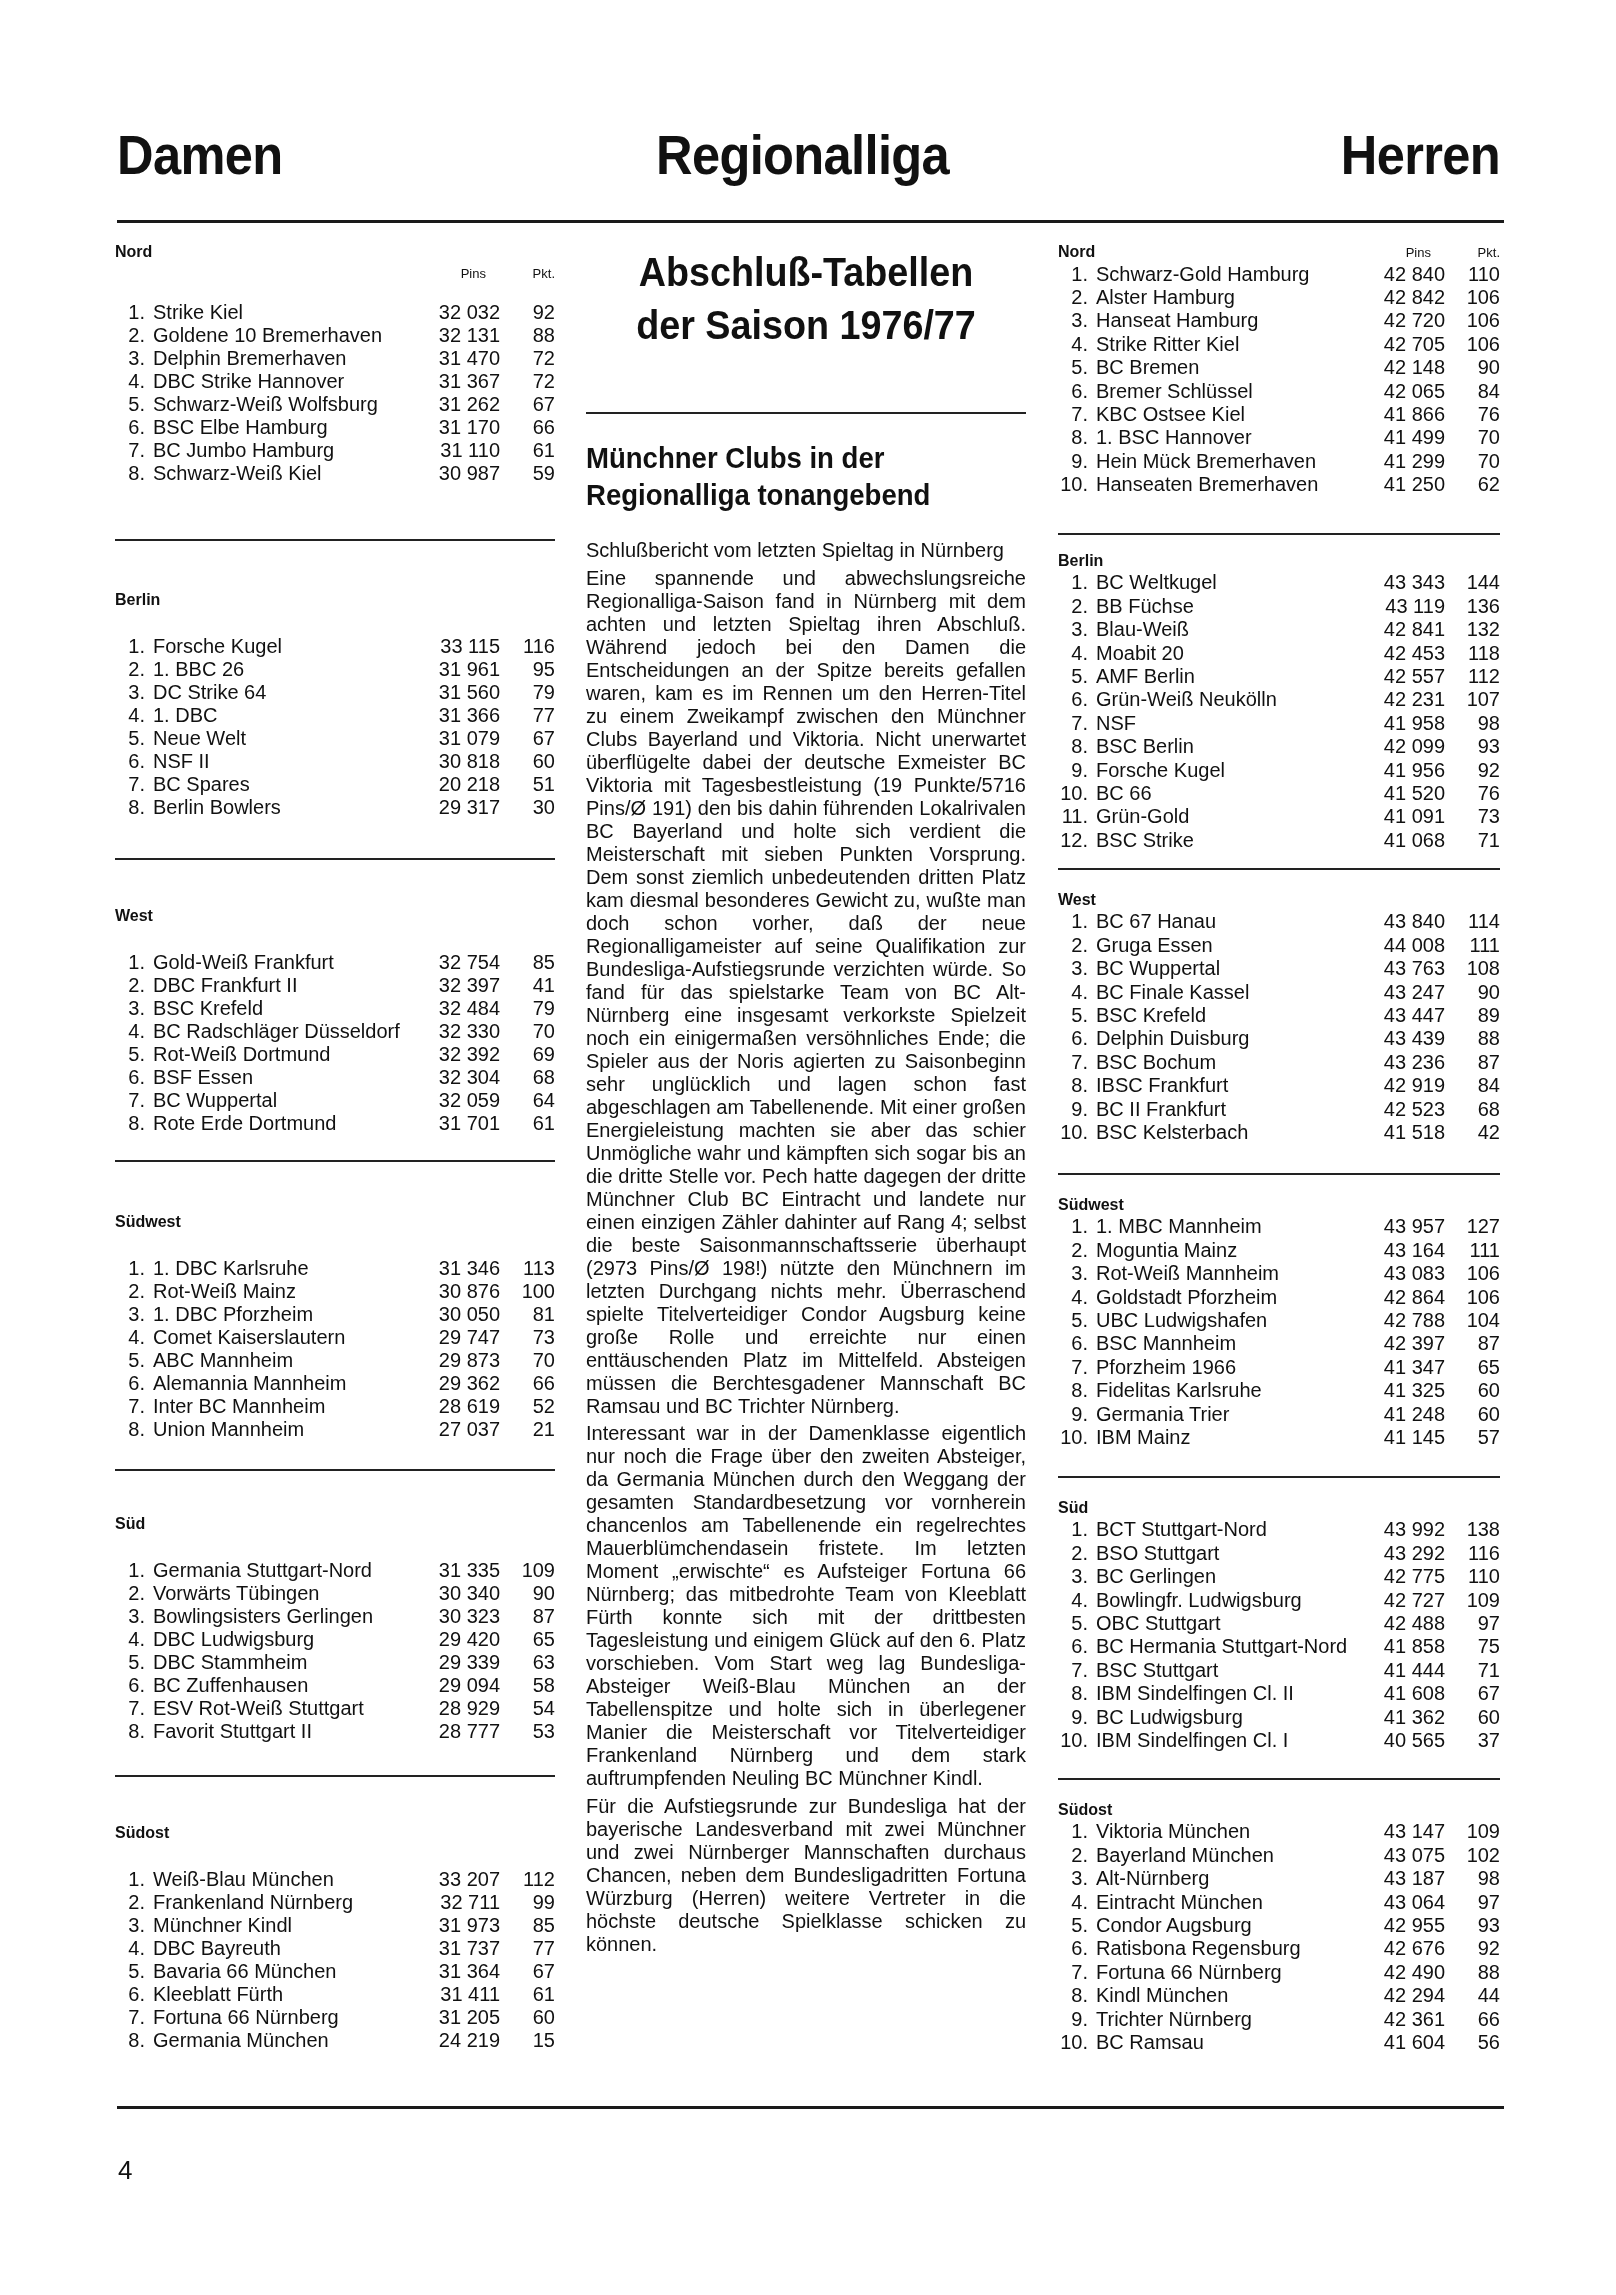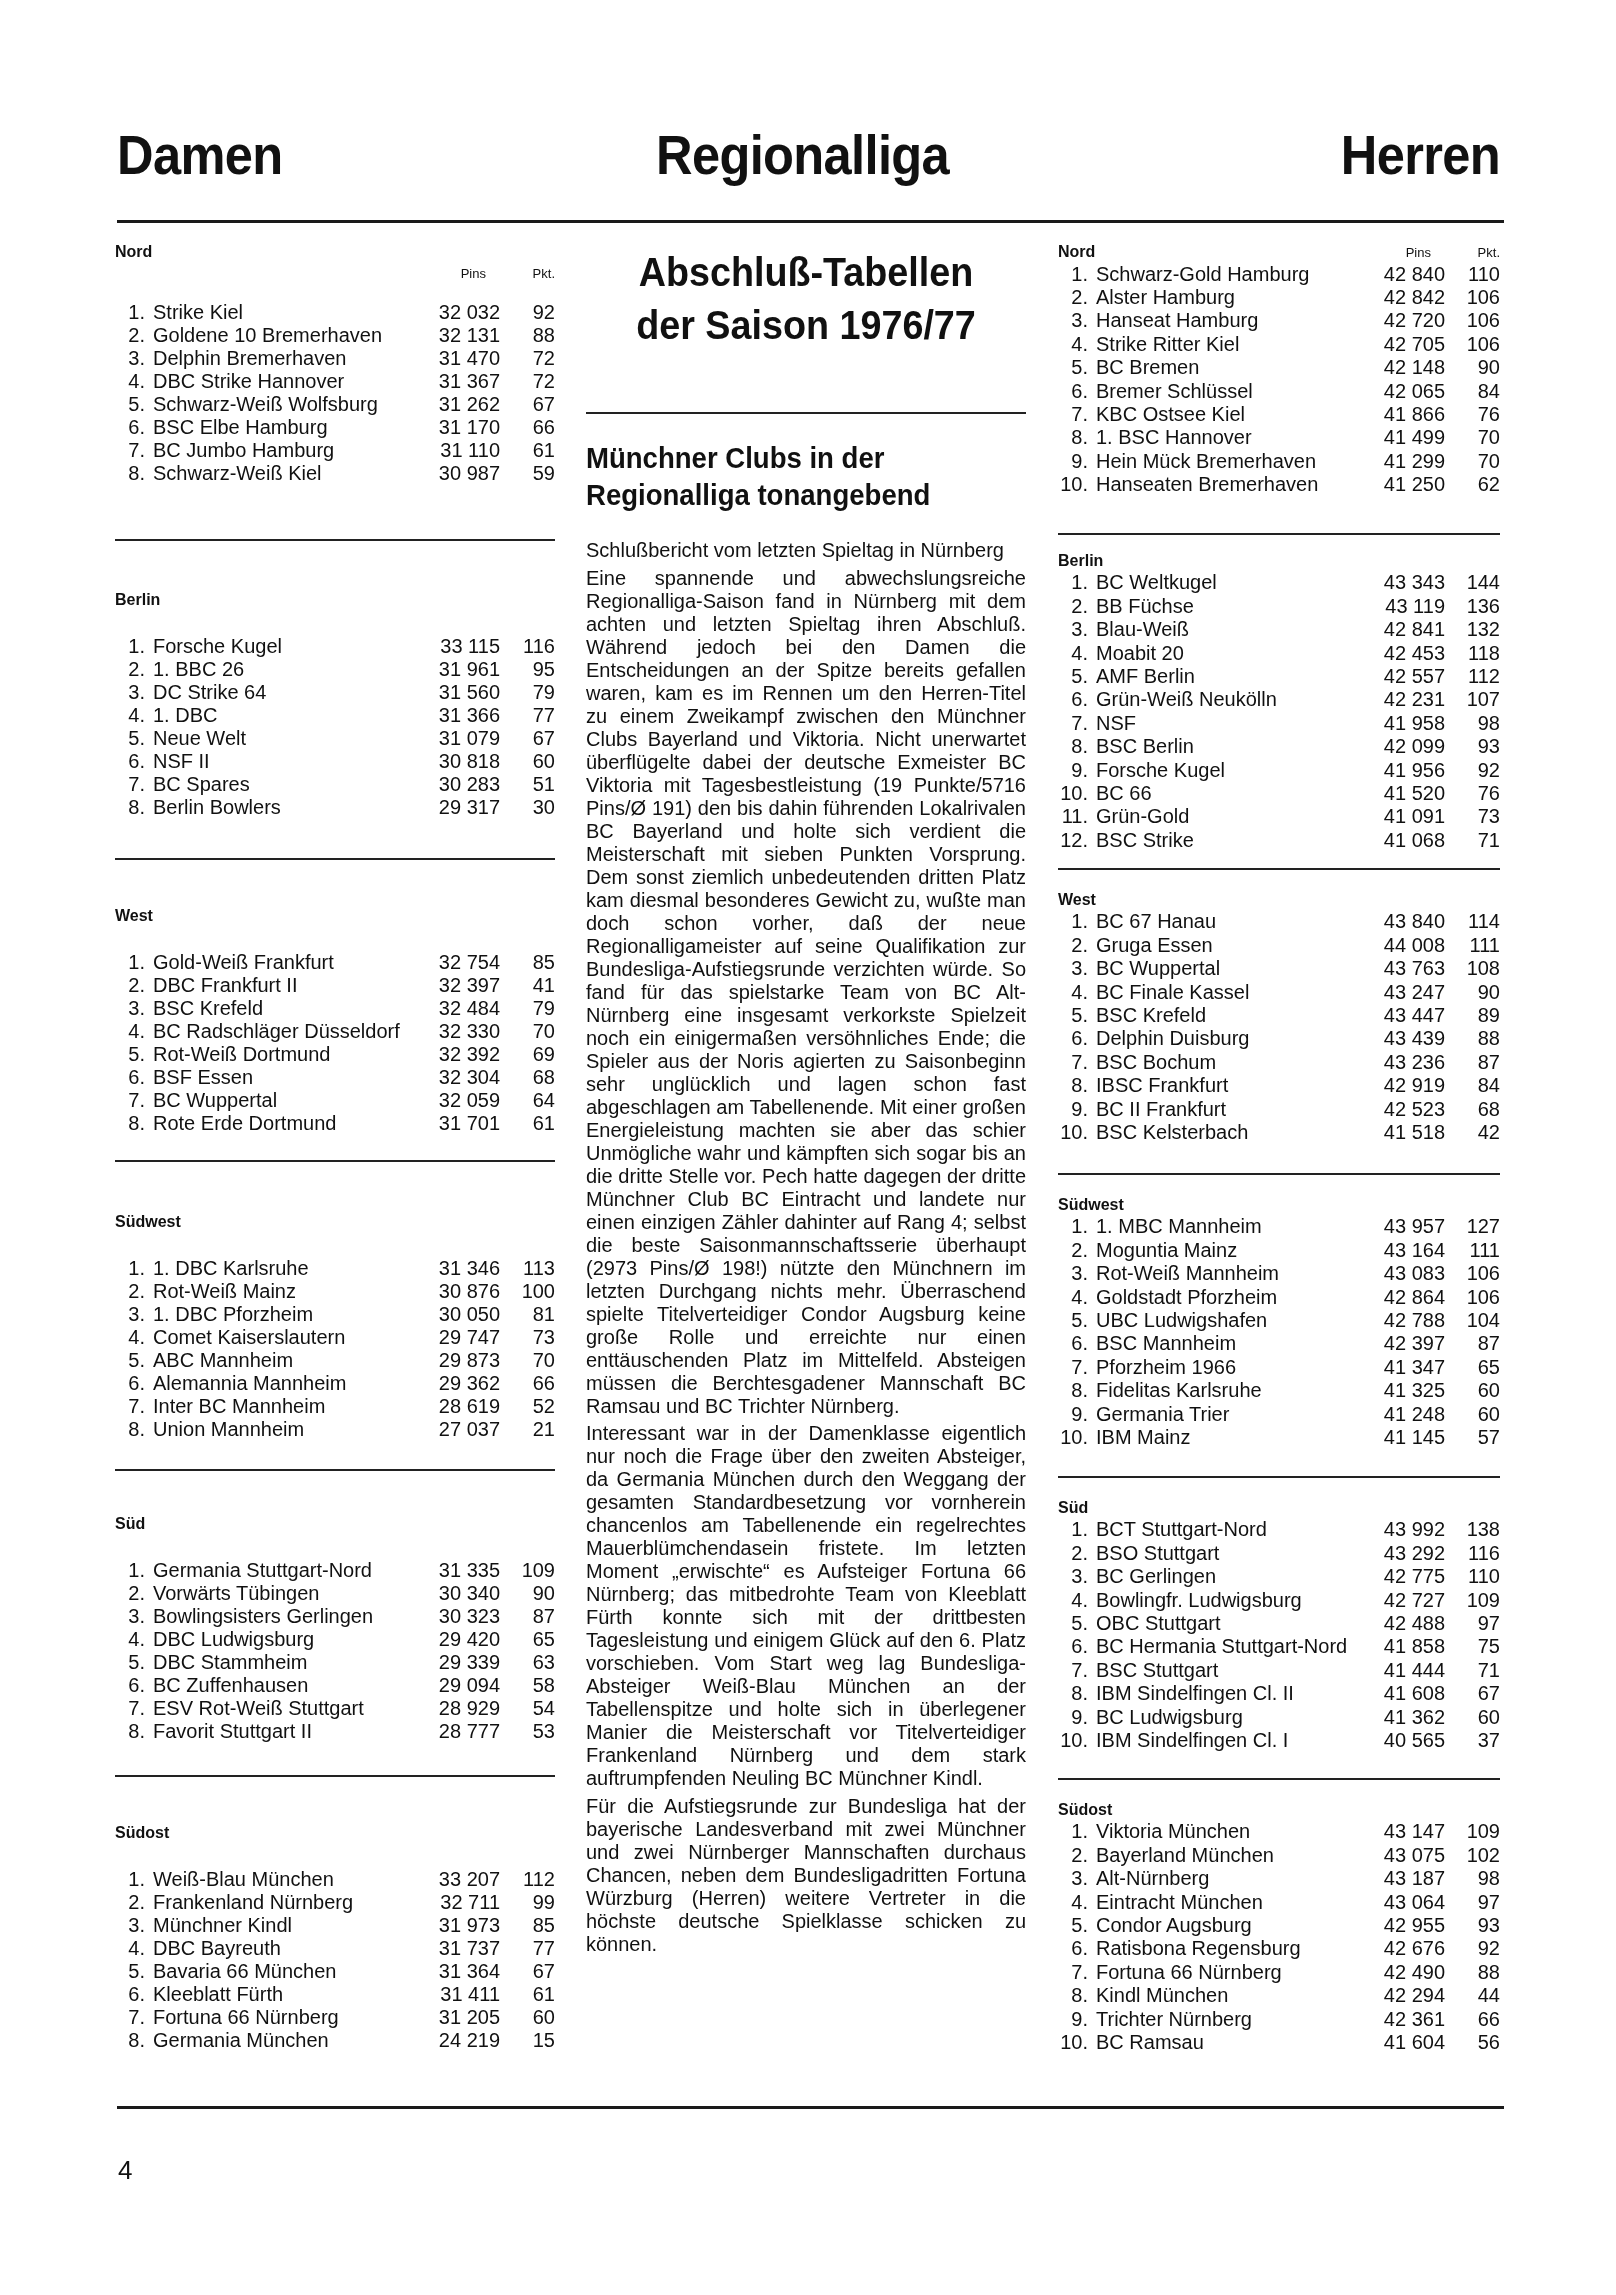--- a/index.html
+++ b/index.html
@@ -150,21 +150,21 @@
         </div>
         <div class="row">
           <span class="rank">6.</span>
           <span class="name">NSF II</span>
           <span class="pins">30 818</span>
           <span class="pkt">60</span>
         </div>
         <div class="row">
           <span class="rank">7.</span>
           <span class="name">BC Spares</span>
-          <span class="pins">30 283</span>
+          <span class="pins">20 218</span>
           <span class="pkt">51</span>
         </div>
         <div class="row">
           <span class="rank">8.</span>
           <span class="name">Berlin Bowlers</span>
           <span class="pins">29 317</span>
           <span class="pkt">30</span>
         </div>
       </div>
     </div>

